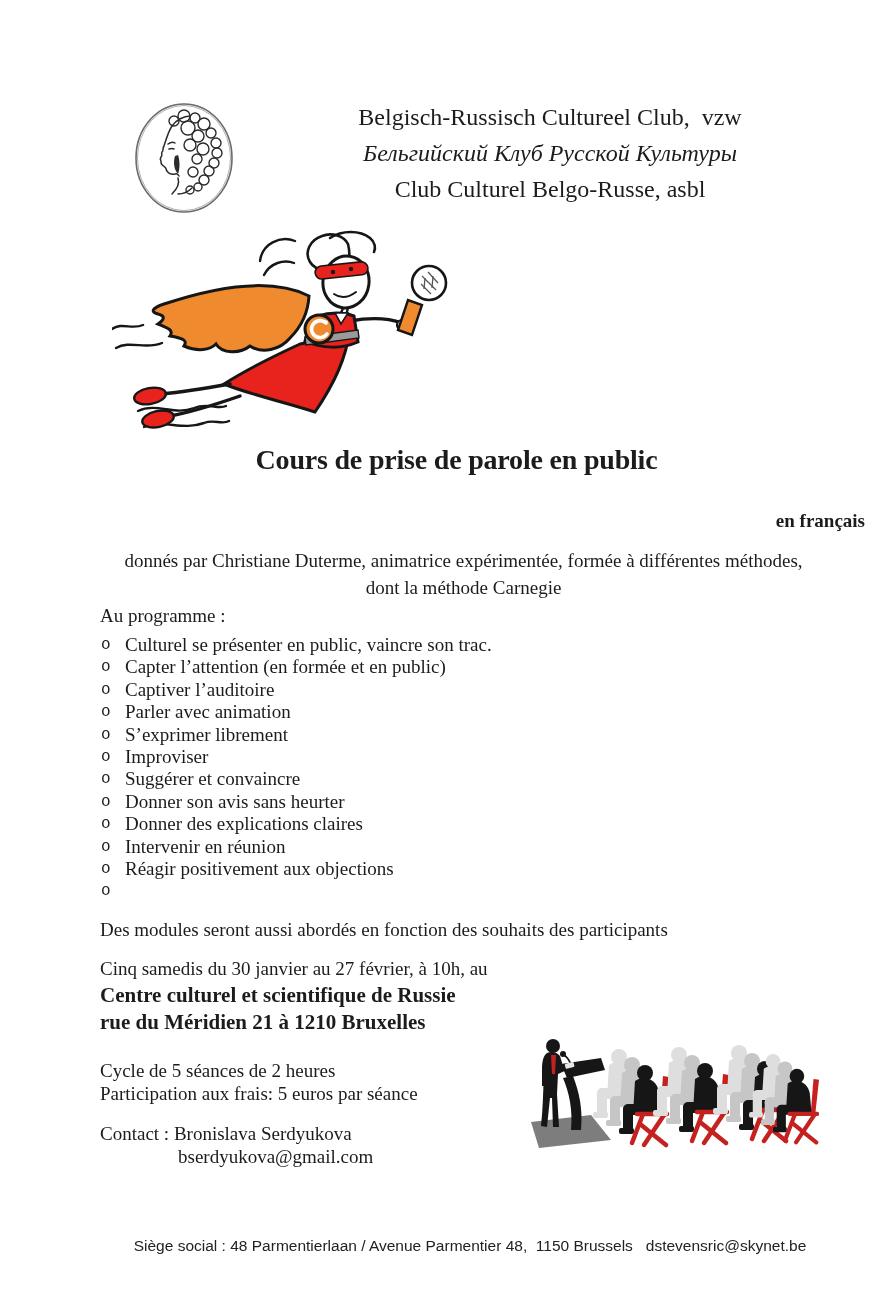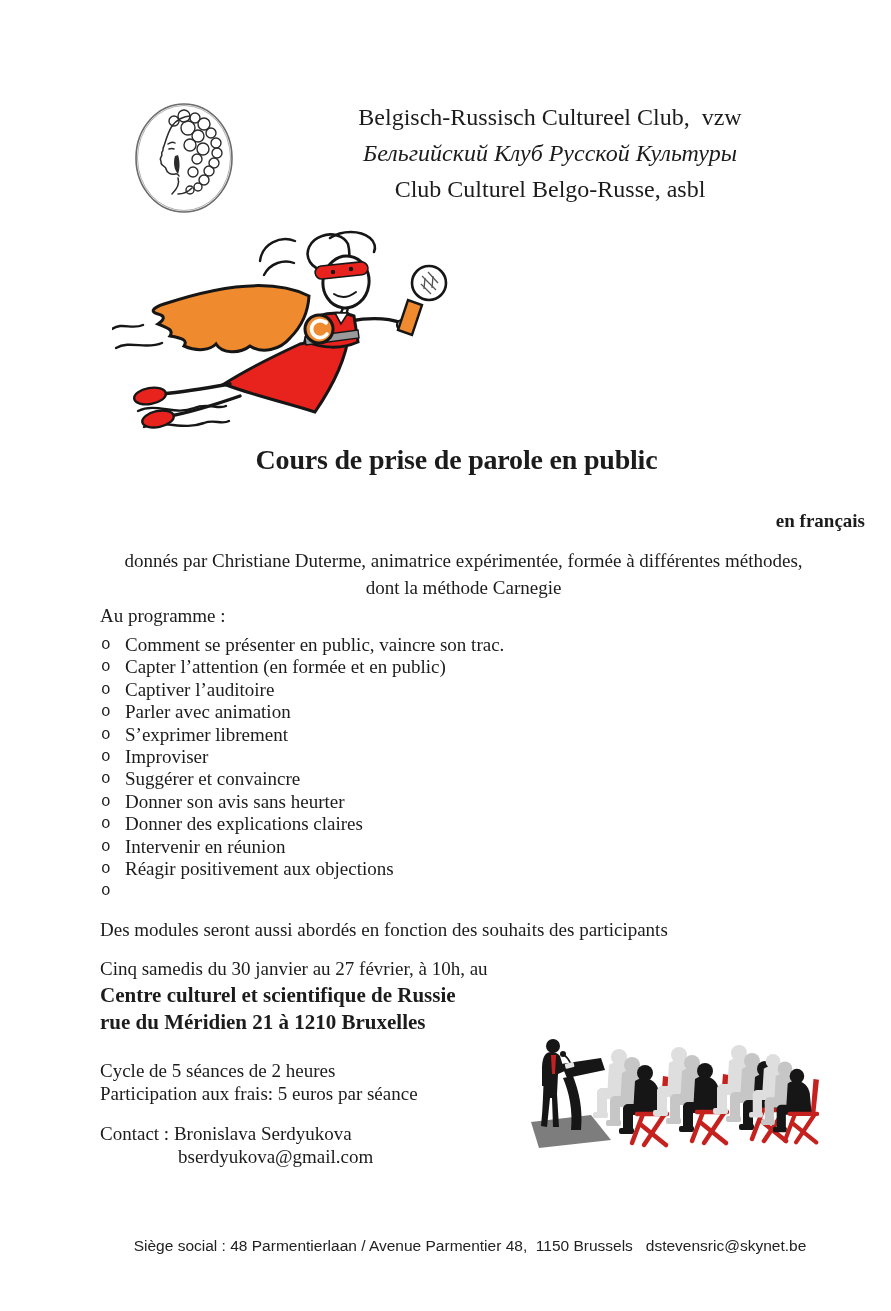--- a/index.html
+++ b/index.html
@@ -173,21 +173,21 @@
   <h1 class="abs course-title pre">Cours de prise de parole en public</h1>
   <div class="abs lang-note">en français</div>
   <p class="abs description">
     <span class="pre">donnés par Christiane Duterme, animatrice expérimentée, formée à différentes méthodes,</span><br>
     <span class="pre">dont la méthode Carnegie</span>
   </p>
 
   <div class="abs program">
     <p class="program-heading pre">Au programme :</p>
     <ul class="program-list">
-      <li><span class="bullet">o</span><span class="pre">Comment se présenter en public, vaincre son trac.</span></li>
+      <li><span class="bullet">o</span><span class="pre">Culturel se présenter en public, vaincre son trac.</span></li>
       <li><span class="bullet">o</span><span class="pre">Capter l’attention (en formée et en public)</span></li>
       <li><span class="bullet">o</span><span class="pre">Captiver l’auditoire</span></li>
       <li><span class="bullet">o</span><span class="pre">Parler avec animation</span></li>
       <li><span class="bullet">o</span><span class="pre">S’exprimer librement</span></li>
       <li><span class="bullet">o</span><span class="pre">Improviser</span></li>
       <li><span class="bullet">o</span><span class="pre">Suggérer et convaincre</span></li>
       <li><span class="bullet">o</span><span class="pre">Donner son avis sans heurter</span></li>
       <li><span class="bullet">o</span><span class="pre">Donner des explications claires</span></li>
       <li><span class="bullet">o</span><span class="pre">Intervenir en réunion</span></li>
       <li><span class="bullet">o</span><span class="pre">Réagir positivement aux objections</span></li>

